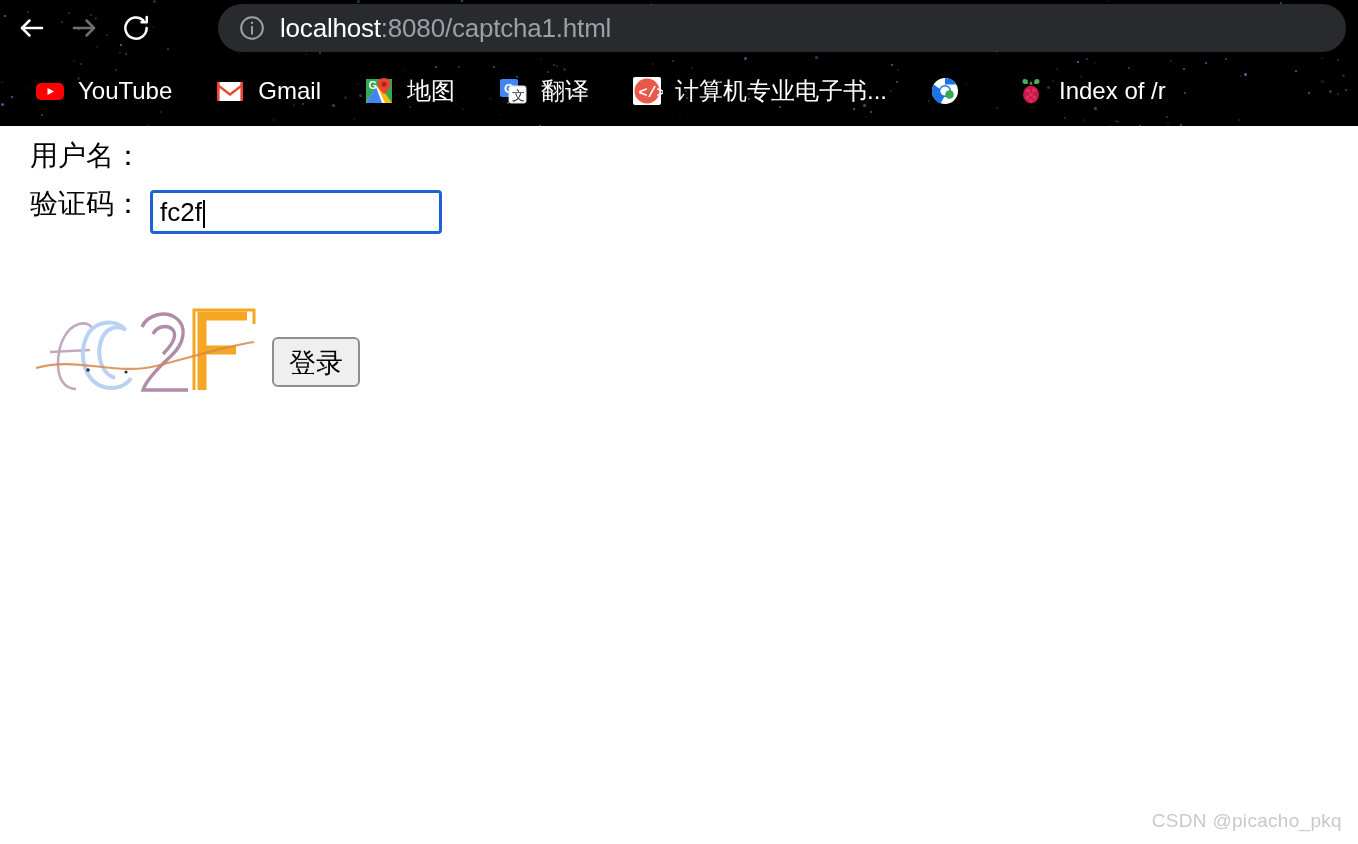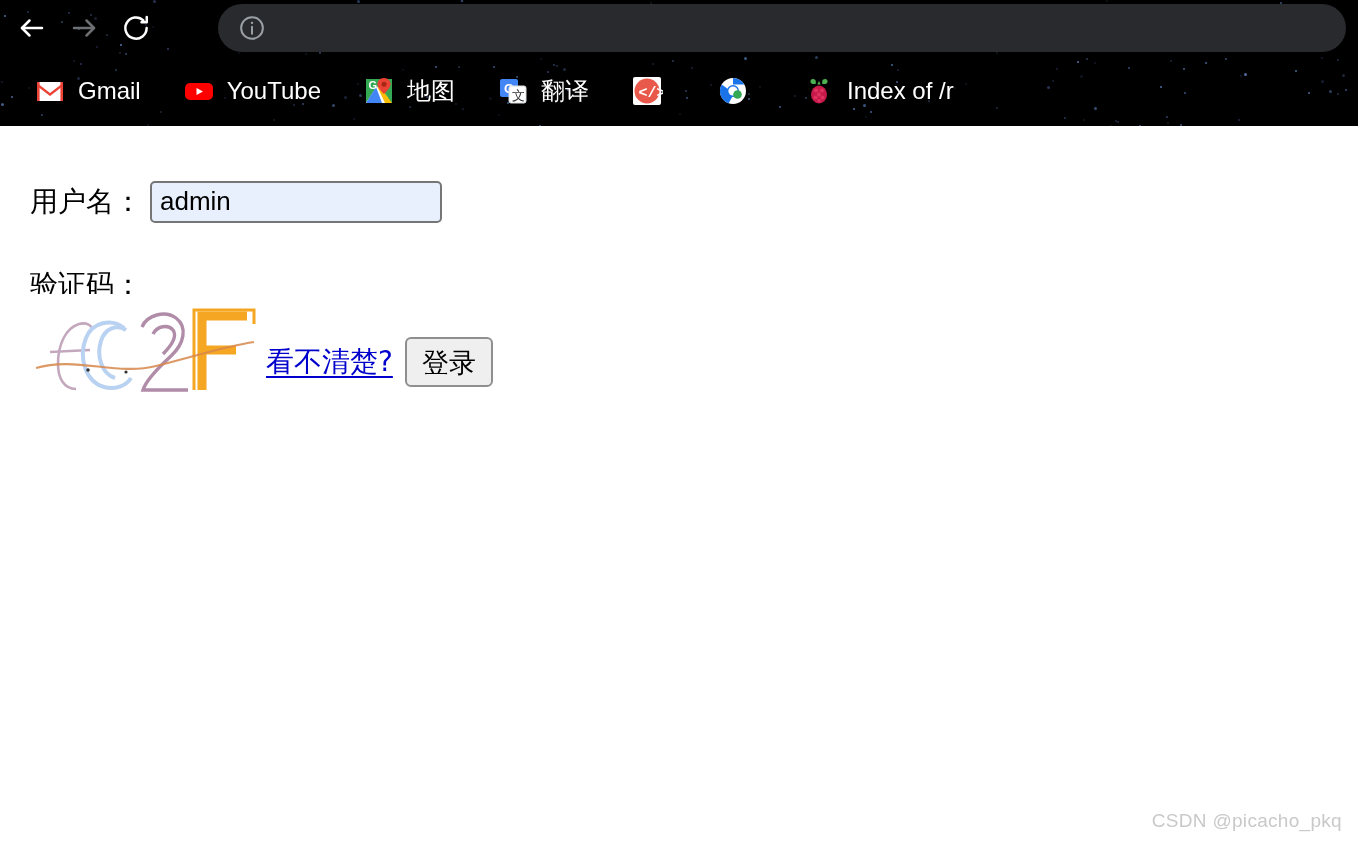--- a/index.html
+++ b/index.html
@@ -97,24 +97,23 @@
     background: #ffffff;
   }
 
   #login-form {
     position: absolute;
     top: 16px; left: 0;
     width: 560px;
   }
   .form-row {
     display: flex;
-    align-items: center;
+    align-items: flex-start;
     height: 47px;
     margin-bottom: 1px;
-    margin-top: 36px;
   }
   .form-label {
     width: 150px;
     text-align: right;
     padding-right: 8px;
     font-size: 28px;
     color: #000000;
     font-family: "DejaVu Sans", "Liberation Sans", sans-serif;
     line-height: 1;
   }
@@ -442,45 +441,46 @@
     </div>
 
     <div id="url-pill">
       <span id="info-icon">
         <svg width="28" height="28" viewBox="0 0 24 24" fill="none" stroke="#9aa0a6" stroke-width="1.7">
           <circle cx="12" cy="12" r="9.3"></circle>
           <line x1="12" y1="11" x2="12" y2="17" stroke-linecap="round"></line>
           <circle cx="12" cy="7.6" r="1.05" fill="#9aa0a6" stroke="none"></circle>
         </svg>
       </span>
+      <span id="url-text"><span class="host">localhost</span><span>:8080/captcha1.html</span></span>
     </div>
   </div>
 
   <div id="bookmarks-row">
+
+    <div class="bookmark">
+      <span class="bm-icon">
+        <svg width="32" height="32" viewBox="0 0 32 32">
+          <rect x="2" y="8" width="28" height="17" rx="5" fill="#ff0000"></rect>
+          <polygon points="13.5,13 13.5,20 20,16.5" fill="#ffffff"></polygon>
+        </svg>
+      </span>
+      <span class="bm-label">YouTube</span>
+    </div>
 
     <div class="bookmark">
       <span class="bm-icon">
         <svg width="32" height="32" viewBox="0 0 32 32">
           <rect x="3" y="7" width="26" height="19" rx="2" fill="#ffffff"></rect>
           <path d="M3 8 L16 18 L29 8 L29 11 L16 21 L3 11 Z" fill="#ea4335"></path>
           <rect x="3" y="7" width="2.6" height="19" fill="#ea4335"></rect>
           <rect x="26.4" y="7" width="2.6" height="19" fill="#ea4335"></rect>
         </svg>
       </span>
       <span class="bm-label">Gmail</span>
-    </div>
-
-    <div class="bookmark">
-      <span class="bm-icon">
-        <svg width="32" height="32" viewBox="0 0 32 32">
-          <rect x="2" y="8" width="28" height="17" rx="5" fill="#ff0000"></rect>
-          <polygon points="13.5,13 13.5,20 20,16.5" fill="#ffffff"></polygon>
-        </svg>
-      </span>
-      <span class="bm-label">YouTube</span>
     </div>
 
     <div class="bookmark">
       <span class="bm-icon">
         <svg width="32" height="32" viewBox="0 0 32 32">
           <rect x="3" y="4" width="26" height="24" fill="#34a853"></rect>
           <polygon points="3,28 16,10 29,28" fill="#fbbc04"></polygon>
           <polygon points="3,28 14,11 22,28" fill="#ffffff"></polygon>
           <polygon points="3,28 13,12 19,28" fill="#4285f4"></polygon>
           <text x="5.5" y="14" font-size="11" fill="#ffffff" font-family="Liberation Sans, sans-serif" font-weight="bold">G</text>
@@ -504,20 +504,21 @@
     </div>
 
     <div class="bookmark">
       <span class="bm-icon">
         <svg width="32" height="32" viewBox="0 0 32 32">
           <rect x="2" y="2" width="28" height="28" rx="2" fill="#ffffff"></rect>
           <circle cx="16" cy="16" r="12.5" fill="#e8594b"></circle>
           <text x="7.5" y="22" font-size="15" fill="#ffffff" font-family="Liberation Mono, monospace" font-weight="bold">&lt;/&gt;</text>
         </svg>
       </span>
+      <span class="bm-label">计算机专业电子书...</span>
     </div>
 
     <div class="bookmark">
       <span class="bm-icon">
         <svg width="32" height="32" viewBox="0 0 32 32">
           <circle cx="16" cy="16" r="13" fill="#ffffff"></circle>
           <path d="M16 3 A13 13 0 0 1 27.3 9.6 L16 9.6 Z" fill="#1a73e8"></path>
           <path d="M4.7 9.6 A13 13 0 0 0 11.5 28.4 L17.2 18.5 Z" fill="#1a73e8"></path>
           <circle cx="16" cy="16" r="6" fill="#1a73e8"></circle>
           <circle cx="16" cy="16" r="4.6" fill="#ffffff"></circle>
@@ -546,26 +547,29 @@
 
   </div>
 </div>
 
 <div id="page">
 
   <div id="login-form">
 
     <div class="form-row">
       <div class="form-label">用户名：</div>
-      <input class="form-input autofilled" type="text" value="admin" style="">
     </div>
 
 
     <div class="form-row">
       <div class="form-label">验证码：</div>
+      <div class="focused-wrap">
+          <span>fc2f</span>
+          <span class="caret"></span>
+        </div>
     </div>
 
   </div>
 
   <div id="captcha-area">
 
     <div id="captcha-img">
       <svg width="244" height="105" viewBox="0 0 244 105">
         <rect width="244" height="105" fill="#ffffff"></rect>
 
@@ -591,20 +595,19 @@
         <g fill="none" stroke="#f5a623" stroke-width="3">
           <path d="M178 96 L178 16 L238 16 L238 30"></path>
         </g>
 
         <path d="M20 74 C60 62 100 82 140 72 C180 62 210 52 238 48" stroke="#d6874a" stroke-width="2.2" fill="none" opacity="0.85"></path>
         <circle cx="72" cy="76" r="1.8" fill="#333"></circle>
         <circle cx="110" cy="78" r="1.6" fill="#333"></circle>
       </svg>
     </div>
 
-    <a id="refresh-link" href="#">看不清楚?</a>
 
     <button id="login-button">登录</button>
 
   </div>
 
   <div id="watermark">CSDN @picacho_pkq</div>
 </div>
 
 </body></html>

